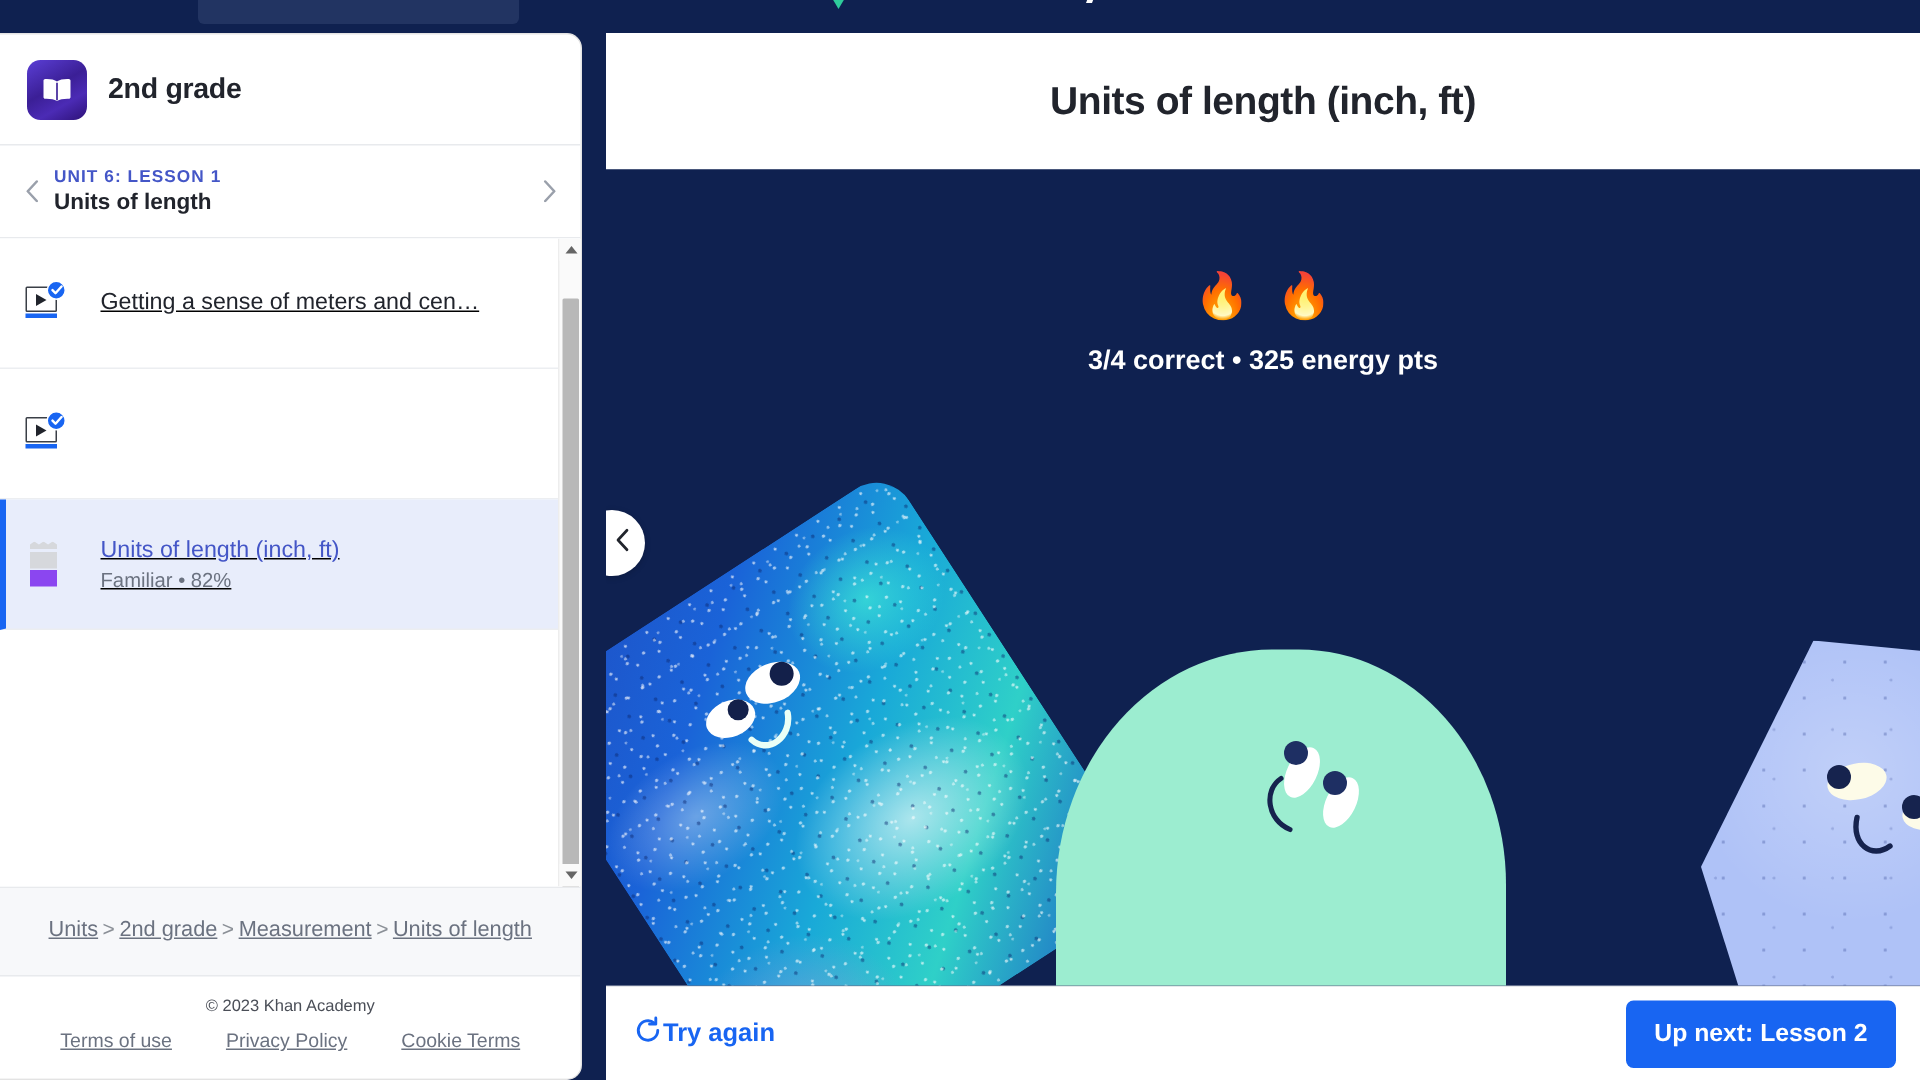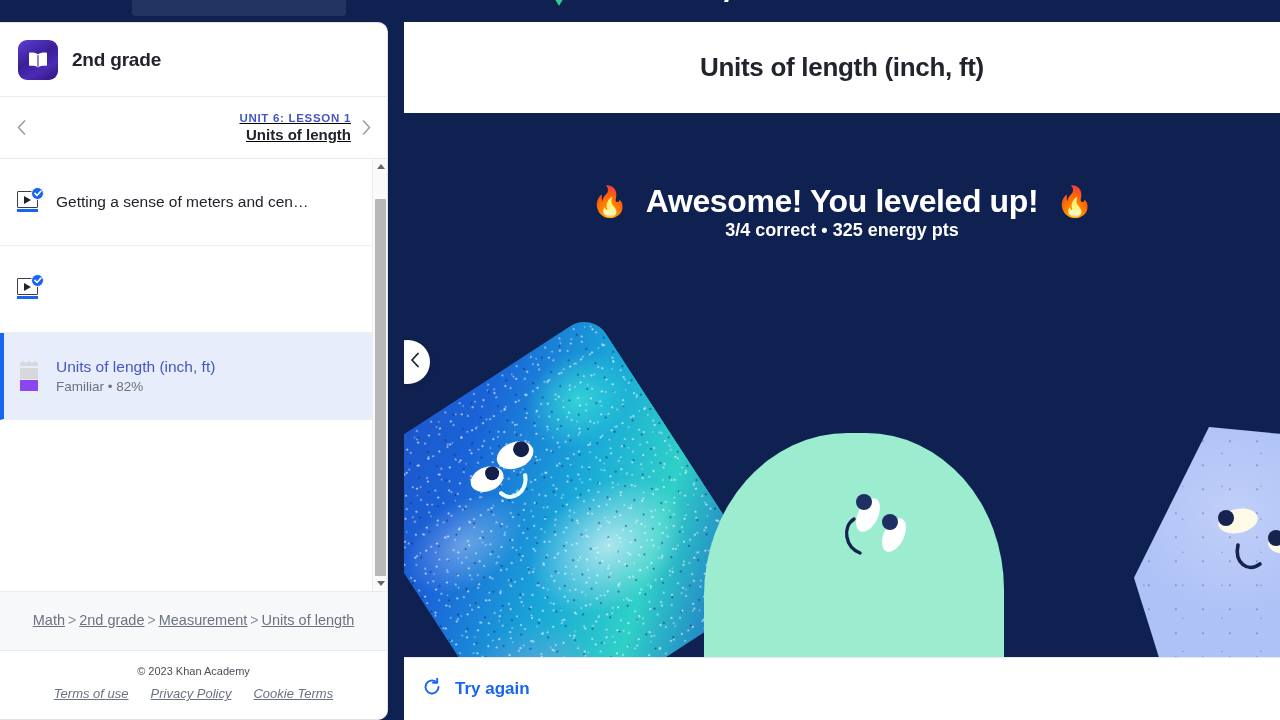--- a/index.html
+++ b/index.html
@@ -63,37 +63,38 @@
     display: flex; align-items: center;
     padding: 0 6px;
     border-bottom: 1px solid #e8eaed;
     position: relative;
   }
   .navarrow {
     width: 30px; height: 30px; flex: 0 0 30px;
     display: flex; align-items: center; justify-content: center;
     color: #9aa0ab; background: none; border: none; cursor: pointer;
   }
-  .unit-center { flex: 1 1 auto; text-align: right; text-decoration: underline; }
+  .unit-center { flex: 1 1 auto; text-align: left; }
   .unit-kicker {
     font-size: 11.5px; font-weight: 700; letter-spacing: 0.7px;
     color: #4456c7; text-transform: uppercase;
   }
   .unit-name { font-size: 15px; font-weight: 700; color: #21242c; margin-top: 2px; }
 
   .sb-list {
     flex: 1 1 auto; position: relative; overflow: hidden;
     background: #fff;
   }
   .lesson-row {
-    display: flex; align-items: center; gap: 14px;
+    display: flex; align-items: center; gap: 25px;
     height: 87px; padding: 0 16px 0 16px;
     border-bottom: 1px solid #eceef1;
     position: relative; cursor: pointer;
     background: #ffffff;
+    text-decoration: underline;
   }
   .lesson-row.selected {
     background: #e8edfb;
     border-left: 4px solid #1865f2;
     padding-left: 12px;
   }
   .lesson-icon { width: 26px; flex: 0 0 26px; display: flex; align-items: center; justify-content: center; }
   .lesson-texts { display: flex; flex-direction: column; gap: 3px; min-width: 0; }
   .lesson-title { font-size: 15.5px; color: #21242c; white-space: nowrap; }
   .lesson-row.selected .lesson-title { color: #4456c7; }
@@ -148,21 +149,21 @@
     color: #6b7280; font-size: 14.5px; text-decoration: underline;
   }
   .bc-sep { color: #8b9097; font-size: 14px; padding: 0 3px; }
 
   .sb-footer {
     flex: 0 0 auto; padding: 14px 10px 18px 10px;
     background: #ffffff; text-align: center;
     border-top: 1px solid #e8eaed;
   }
   .copyright { font-size: 11px; color: #4a4e57; }
-  .footer-links { margin-top: 9px; display: flex; justify-content: center; gap: 22px; font-style: italic; }
+  .footer-links { margin-top: 9px; display: flex; justify-content: center; gap: 36px; }
   .footer-links a { font-size: 13px; color: #6b7280; text-decoration: underline; }
 
   
   .sb-scroll {
     position: absolute; right: 0px; top: 0; width: 15px; height: 100%;
     background: #fafafa; border-left: 1px solid #ededed;
   }
   .sb-scroll-btn {
     width: 15px; height: 15px; display: flex; align-items: center; justify-content: center;
     background: #fafafa; cursor: pointer;
@@ -195,21 +196,21 @@
   }
   .celebrate {
     position: absolute; left: 0; right: 0; top: 70px; text-align: center; z-index: 5;
   }
   .celebrate-head {
     font-size: 32px; font-weight: 700; color: #ffffff; letter-spacing: -0.4px;
     display: flex; align-items: center; justify-content: center; gap: 18px;
   }
   .fire { font-size: 30px; line-height: 1; }
   .celebrate-sub {
-    font-size: 18px; font-weight: 700; color: #ffffff;
+    margin-top: 17px; font-size: 18px; font-weight: 700; color: #ffffff;
   }
 
   .back-fab {
     position: absolute; left: -18px; top: 227px;
     width: 44px; height: 44px; border-radius: 50%;
     background: #ffffff; z-index: 9;
     display: flex; align-items: center; justify-content: center;
     padding-left: 14px; cursor: pointer;
     box-shadow: 0 1px 4px rgba(0,0,0,0.18);
   }
@@ -266,21 +267,21 @@
   .face-peri { position: absolute; left: 60px; top: 68px; width: 150px; height: 110px; }
 
   
   .main-footer {
     flex: 0 0 63px; background: #ffffff;
     display: flex; align-items: center; justify-content: space-between;
     padding: 0 16px 0 18px;
     border-top: 1px solid #e6e8eb;
   }
   .tryagain {
-    display: flex; align-items: center; gap: 13px;
+    display: flex; align-items: center; 
     background: none; border: none; cursor: pointer;
     color: #1865f2; font-size: 17px; font-weight: 700;
     font-family: "Liberation Sans", sans-serif;
   }
   .upnext {
     background: #1865f2; color: #fff; border: none; cursor: pointer;
     font-size: 16.5px; font-weight: 700; border-radius: 5px;
     padding: 13px 19px;
     font-family: "Liberation Sans", sans-serif;
   }
@@ -381,21 +382,21 @@
             <div class="arrowglyph up"></div>
           </div>
         <div class="sb-scroll-thumb"></div>
         <div class="sb-scroll-btn bottom">
             <div class="arrowglyph down"></div>
           </div>
       </div>
     </div>
 
     <nav class="sb-breadcrumb">
-      <a href="#">Math</a><span class="bc-sep">&gt;</span><a href="#">2nd grade</a><span class="bc-sep">&gt;</span><a href="#">Measurement</a><span class="bc-sep">&gt;</span><a href="#">Units of length</a>
+      <a href="#">Units</a><span class="bc-sep">&gt;</span><a href="#">2nd grade</a><span class="bc-sep">&gt;</span><a href="#">Measurement</a><span class="bc-sep">&gt;</span><a href="#">Units of length</a>
     </nav>
 
     <div class="sb-footer">
       <div class="copyright">© 2023 Khan Academy</div>
       <div class="footer-links">
         <a href="#">Terms of use</a>
         <a href="#">Privacy Policy</a>
         <a href="#">Cookie Terms</a>
       </div>
     </div>
@@ -405,21 +406,20 @@
 
     <header class="main-header">
       <h1>Units of length (inch, ft)</h1>
     </header>
 
     <div class="stage">
 
       <div class="celebrate">
         <div class="celebrate-head">
           <span class="fire">🔥</span>
-          <span>Awesome! You leveled up!</span>
           <span class="fire">🔥</span>
         </div>
         <div class="celebrate-sub">3/4 correct • 325 energy pts</div>
       </div>
 
       <div class="back-fab">
         <span>
           <svg width="10" height="16" viewBox="0 0 10 16" fill="none">
               <path d="M8 1.5L2 8l6 6.5" stroke="#21242c" stroke-width="1.8" stroke-linecap="round" stroke-linejoin="round"></path>
             </svg>
@@ -462,16 +462,17 @@
     <footer class="main-footer">
       <button class="tryagain">
         <span>
           <svg width="20" height="20" viewBox="0 0 20 20" fill="none">
             <path d="M16.5 10a6.5 6.5 0 1 1-2.3-4.97" stroke="#1865f2" stroke-width="1.9" stroke-linecap="round" fill="none"></path>
             <path d="M15.2 1.6v4.2h-4.2" stroke="#1865f2" stroke-width="1.9" stroke-linecap="round" stroke-linejoin="round" fill="none"></path>
           </svg>
         </span>
         <span>Try again</span>
       </button>
+      <button class="upnext">Up next: Lesson 2</button>
     </footer>
   </section>
 
 </div>
 
 </body></html>

